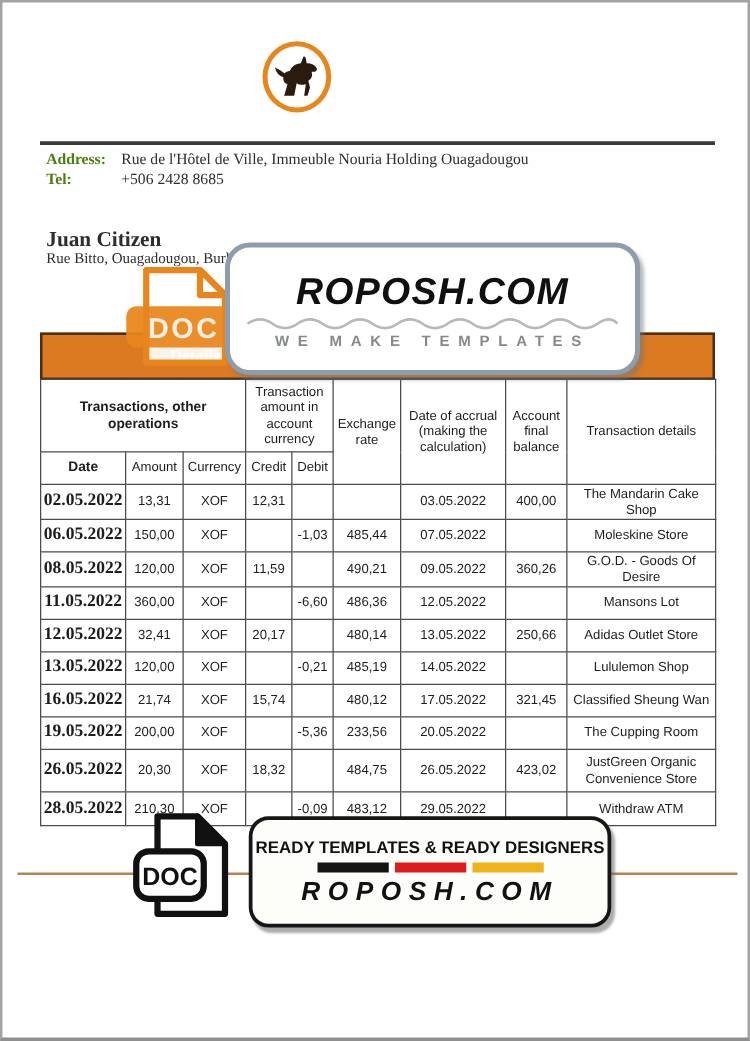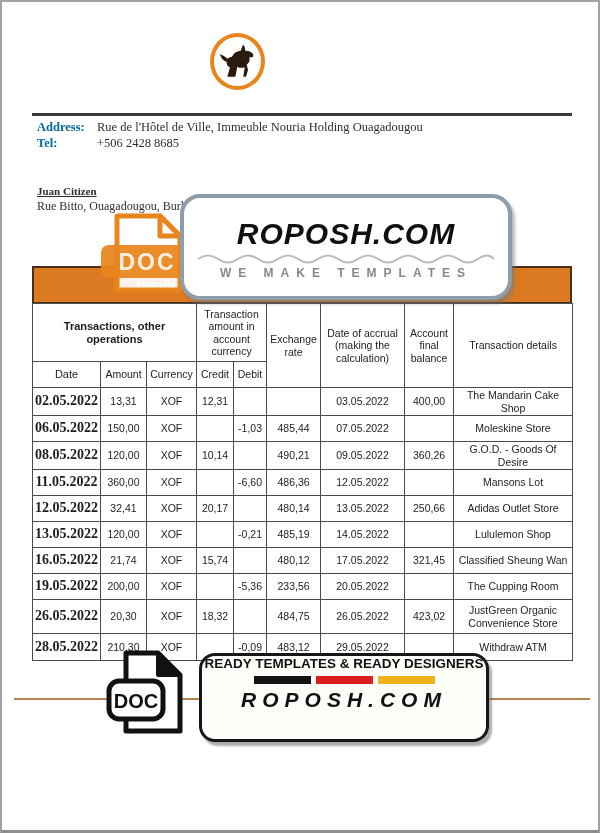--- a/index.html
+++ b/index.html
@@ -12,52 +12,52 @@
   
   .brand-text { position:absolute; left:35px; top:30px; width:162px; text-align:right; color:#E8851C; }
   .brand-line { font-size:25px; font-weight:bold; letter-spacing:1px; line-height:22px; }
   .brand-tagline { font-size:9.5px; font-weight:bold; letter-spacing:1.4px; color:#57453C; margin-top:5px; }
   .brand-emblem { position:absolute; left:208px; top:31px; width:55px; height:57px;
     border:4px solid #E8851C; border-radius:50%; display:flex; align-items:center; justify-content:center; }
   
   .top-rule { position:absolute; left:30px; top:111px; width:540px; height:3px; background:#3a3a3a; }
   .contact { position:absolute; left:35px; top:117px; width:520px; font-family:"Liberation Serif", serif; font-size:12.5px; color:#2e2e2e; }
   .contact-row { display:flex; line-height:16px; }
-  .contact-label { width:60px; font-weight:bold; color:#0369a1; }
+  .contact-label { width:60px; font-weight:bold; color:#4d7c0f; }
   
   .customer { position:absolute; left:35px; top:182px; font-family:"Liberation Serif", serif; color:#2e2e2e; }
-  .customer-name { font-weight:bold; font-size:11px; line-height:15px;text-decoration:underline; }
+  .customer-name { font-weight:bold; font-size:17px; line-height:15px; }
   .customer-addr { font-size:12px; line-height:15px; }
   
   .doc-icon-orange { position:absolute; left:98px; top:210px; width:114px; height:95px; z-index:3; }
   
   .section-bar {
     position:absolute; left:30px; top:264px; width:540px; height:38px;
     background:#DC7A21; border:2px solid #4a2f16;
     display:flex; align-items:center; justify-content:center;
   }
   .section-bar span { color:#ffffff; font-weight:bold; font-size:13.5px; font-family:"Liberation Serif", serif; }
   
   table.txn { position:absolute; left:30px; top:301px; width:540px; border-collapse:collapse; table-layout:fixed; }
   table.txn th, table.txn td {
     border:1.5px solid #4b4b4b; text-align:center; vertical-align:middle;
     font-size:10.5px; color:#1d1d1d; line-height:1.18; padding:1px 2px;
     overflow:hidden; font-weight:normal;
   }
   table.txn th.grp { font-weight:bold; font-size:11px; }
-  table.txn th.subdate { font-weight:normal; font-size:11px; }
+  table.txn th.subdate { font-weight:bold; font-size:11px; }
   table.txn td.c-date { font-weight:bold; font-size:14px;font-family:Liberation Serif, serif; }
   
   .footer-rule { position:absolute; left:12px; top:696px; width:576px; height:2px; background:#B5854F; z-index:1; }
   .doc-icon-footer { position:absolute; left:104px; top:647px; width:80px; height:88px; z-index:2; }
   .footer-badge {
     position:absolute; left:197px; top:651px; width:290px; height:89px; z-index:2;
     background:#fdfdfa; border:3px solid #161616; border-radius:16px;
     box-shadow:3px 4px 2px rgba(105,105,105,.55);
-    display:flex; flex-direction:column; align-items:center; 
+    display:flex; flex-direction:column; align-items:center; justify-content:center;
   }
   .footer-badge-line1 { font-size:13.5px; font-weight:bold; color:#111; letter-spacing:0px; }
   .footer-bars { display:flex; gap:5px; margin:5px 0 4px 0; }
   .footer-bars i { display:block; width:57px; height:8px; }
   .footer-brand { font-size:21px; font-weight:bold; font-style:italic; letter-spacing:6px; color:#111; }
   
   .watermark {
     position:absolute; left:178px; top:192px; width:332px; height:106px; z-index:5;
     background:#ffffff; border:4px solid #8E9DA9; border-radius:20px;
     box-shadow:3px 4px 3px rgba(110,120,130,.5);
@@ -155,21 +155,21 @@
       <td>-1,03</td>
       <td>485,44</td>
       <td>07.05.2022</td>
       <td></td>
       <td>Moleskine Store</td>
     </tr>
     <tr style="height:28px">
       <td class="c-date">08.05.2022</td>
       <td>120,00</td>
       <td>XOF</td>
-      <td>10,14</td>
+      <td>11,59</td>
       <td></td>
       <td>490,21</td>
       <td>09.05.2022</td>
       <td>360,26</td>
       <td>G.O.D. - Goods Of Desire</td>
     </tr>
     <tr style="height:26px">
       <td class="c-date">11.05.2022</td>
       <td>360,00</td>
       <td>XOF</td>

